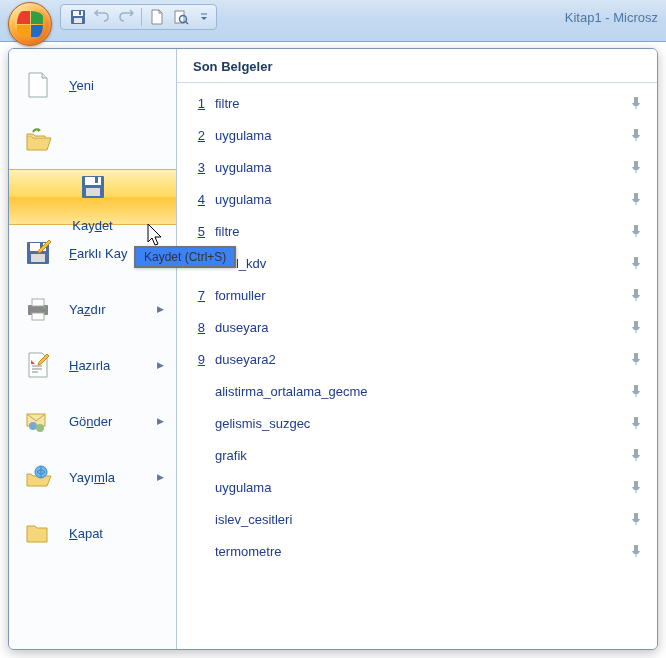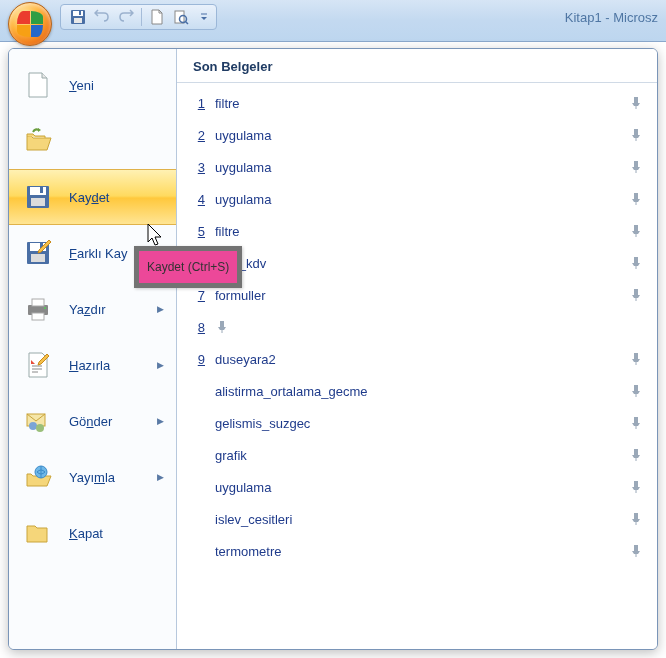--- a/index.html
+++ b/index.html
@@ -114,20 +114,21 @@
       padding: 0 12px;
       gap: 14px;
       cursor: pointer;
       color: #15428b;
       position: relative;
     }
     .menu-item.selected {
       background: linear-gradient(to bottom, #fff1b3 0%, #ffda5f 48%, #ffc83c 52%, #ffe594 100%);
       border-top: 1px solid #e0b24a;
       border-bottom: 1px solid #e0b24a;
+      flex-direction: column;
     }
     .menu-icon {
       width: 34px;
       height: 34px;
       flex-shrink: 0;
       display: flex;
       align-items: center;
       justify-content: center;
     }
     .menu-label {
@@ -177,23 +178,23 @@
       font-size: 13px;
     }
     .pin {
       color: #8a98ab;
       font-size: 13px;
     }
     .tooltip {
       position: absolute;
       left: 134px;
       top: 246px;
-      background: #ec4899;
-      border: 5px solid #737373;
-      padding: 9px 8px;
+      background: #3b82f6;
+      border: 2px solid #737373;
+      padding: 2px 8px;
       font-size: 12px;
       color: #333;
       z-index: 20;
       white-space: nowrap;
       box-shadow: 1px 1px 3px rgba(0,0,0,0.2);
     }
     .cursor-arrow {
       position: absolute;
       left: 146px;
       top: 222px;
@@ -433,20 +434,21 @@
           <span class="recent-num">7</span>
           <span class="recent-name">formuller</span>
           <span class="pin"><svg width="14" height="14" viewBox="0 0 14 14">
               <rect x="5" y="2" width="4" height="6" fill="#9aa8b8"></rect>
               <path d="M3 8 L11 8 L9 11 L5 11 Z" fill="#9aa8b8"></path>
               <line x1="7" y1="11" x2="7" y2="14" stroke="#9aa8b8"></line>
             </svg></span>
         </div>
         <div class="recent-item">
           <span class="recent-num">8</span>
+          <span class="recent-name">duseyara</span>
           <span class="pin"><svg width="14" height="14" viewBox="0 0 14 14">
               <rect x="5" y="2" width="4" height="6" fill="#9aa8b8"></rect>
               <path d="M3 8 L11 8 L9 11 L5 11 Z" fill="#9aa8b8"></path>
               <line x1="7" y1="11" x2="7" y2="14" stroke="#9aa8b8"></line>
             </svg></span>
         </div>
         <div class="recent-item">
           <span class="recent-num">9</span>
           <span class="recent-name">duseyara2</span>
           <span class="pin"><svg width="14" height="14" viewBox="0 0 14 14">

